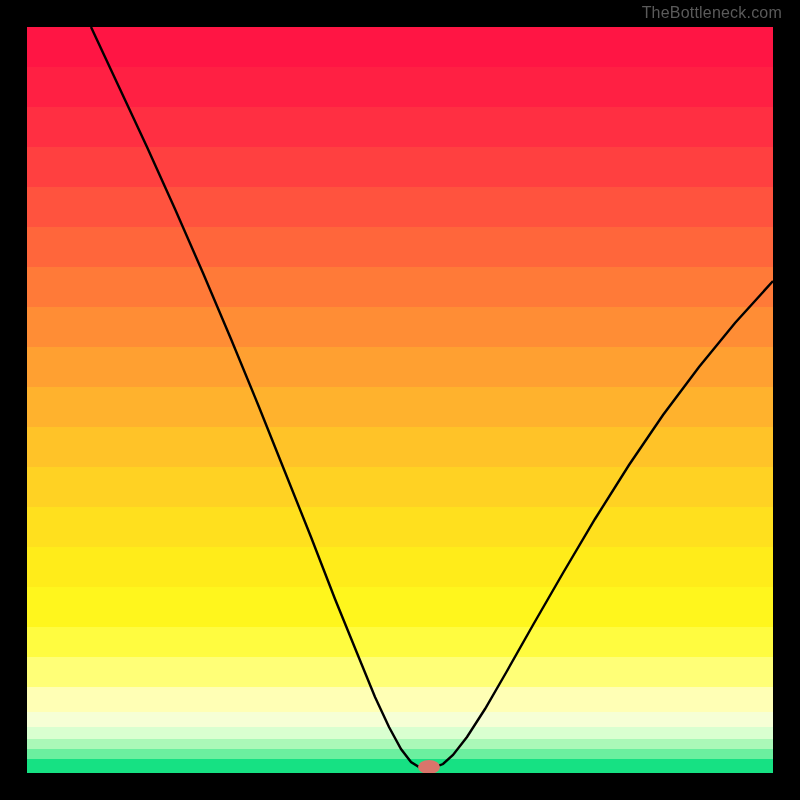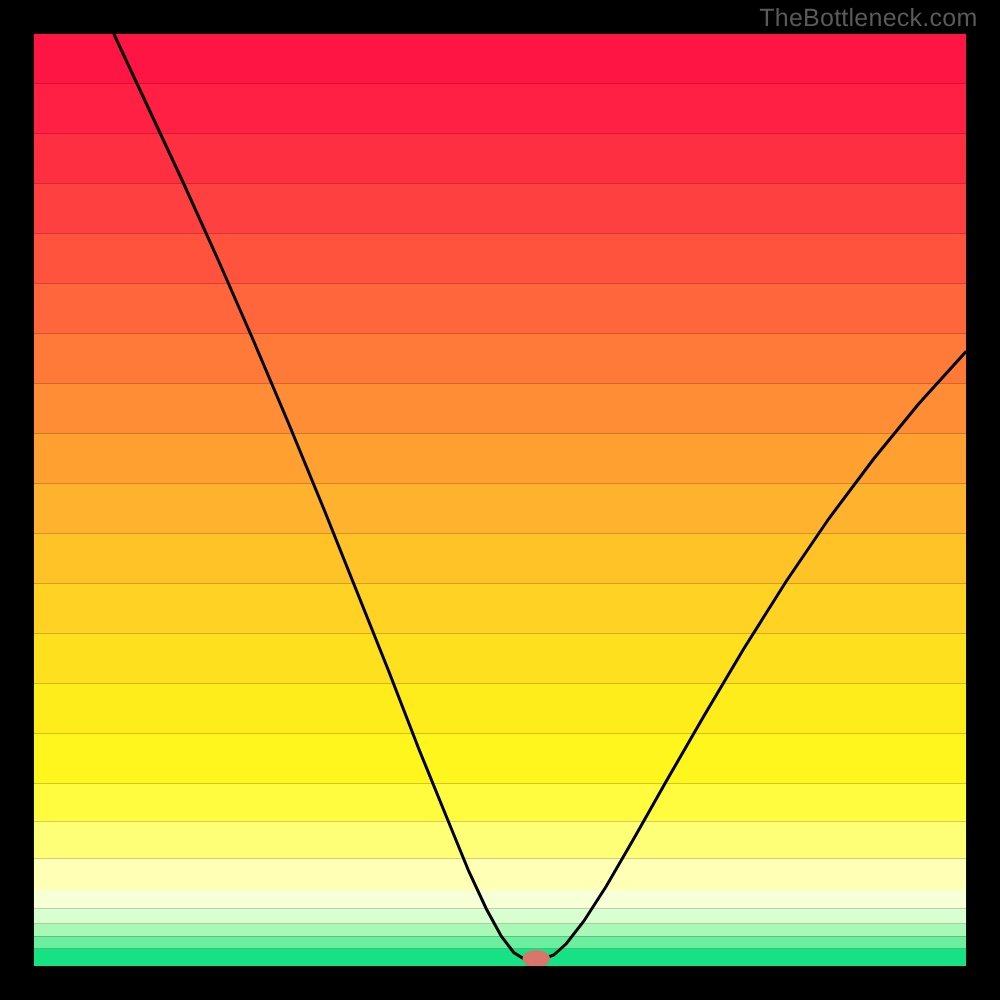--- a/index.html
+++ b/index.html
@@ -14,21 +14,21 @@
     position: relative;
     width: 800px;
     height: 800px;
     background: #000;
   }
   .watermark {
     position: absolute;
     top: 4px;
     right: 18px;
     color: #5a5a5a;
-    font-size: 20px;
+    font-size: 16px;
     font-weight: 500;
     letter-spacing: 0.2px;
   }
   .plot-wrap {
     position: absolute;
     left: 27px;
     top: 27px;
     width: 746px;
     height: 746px;
     overflow: hidden;

